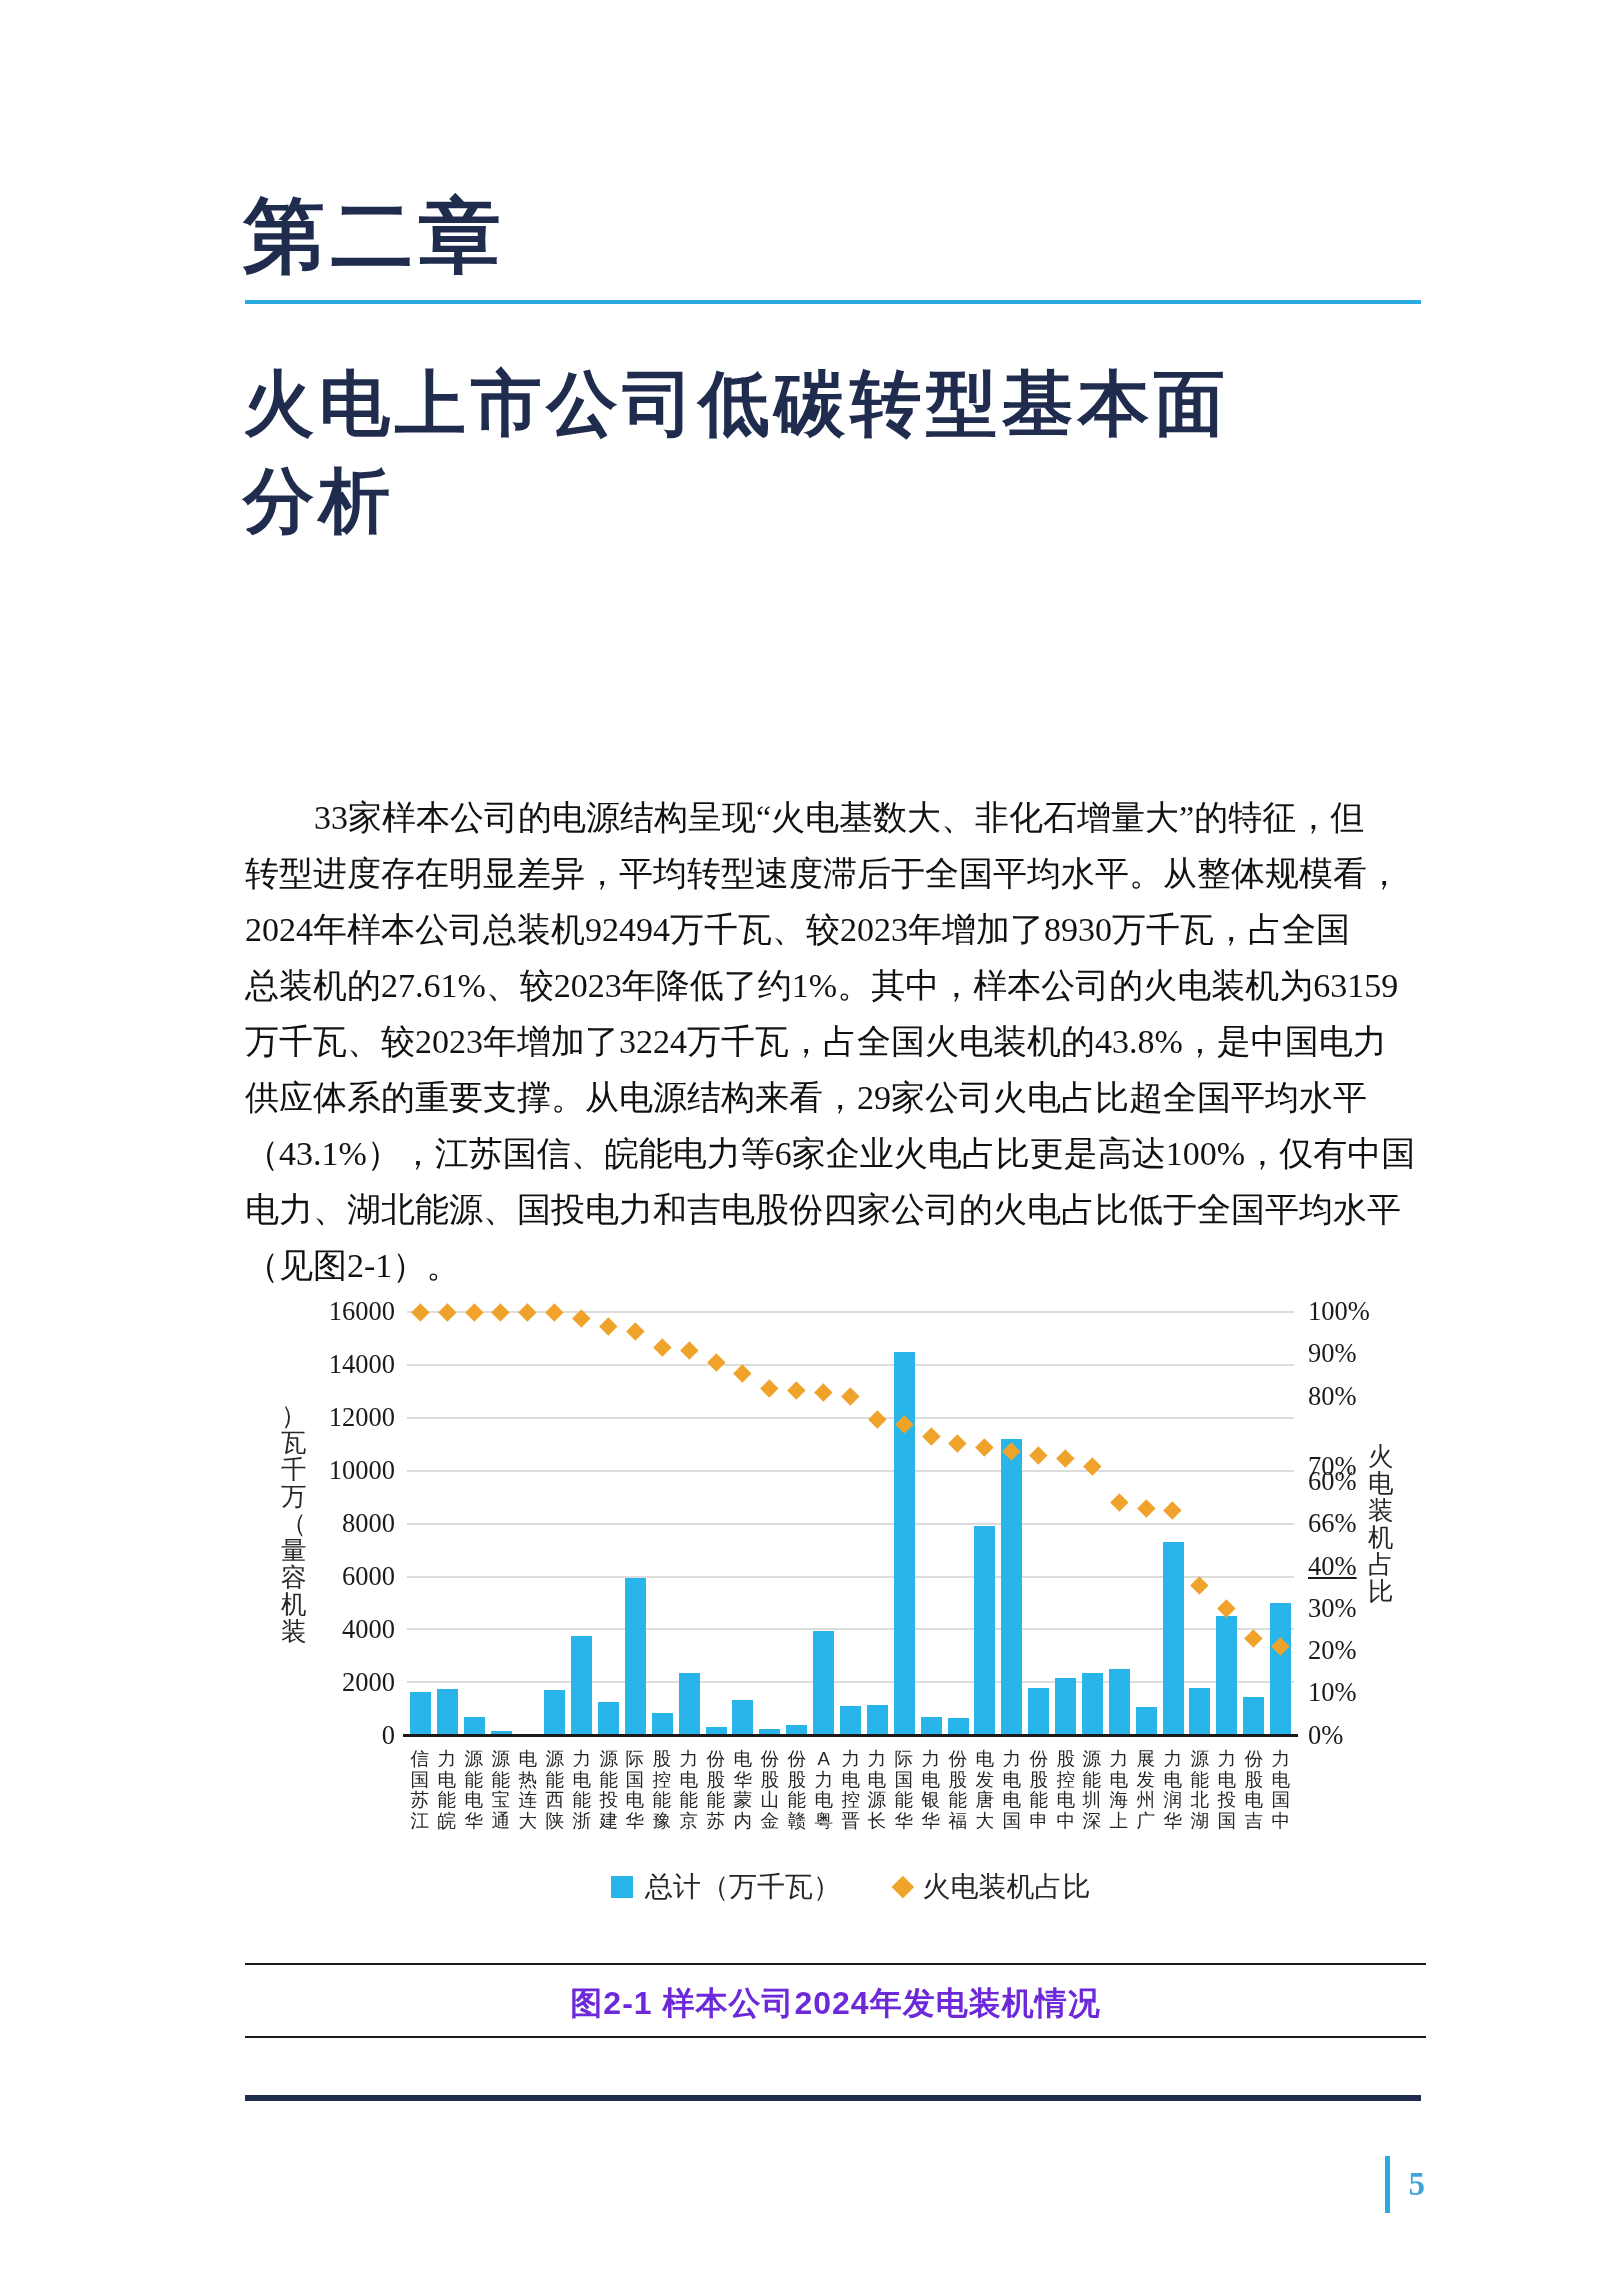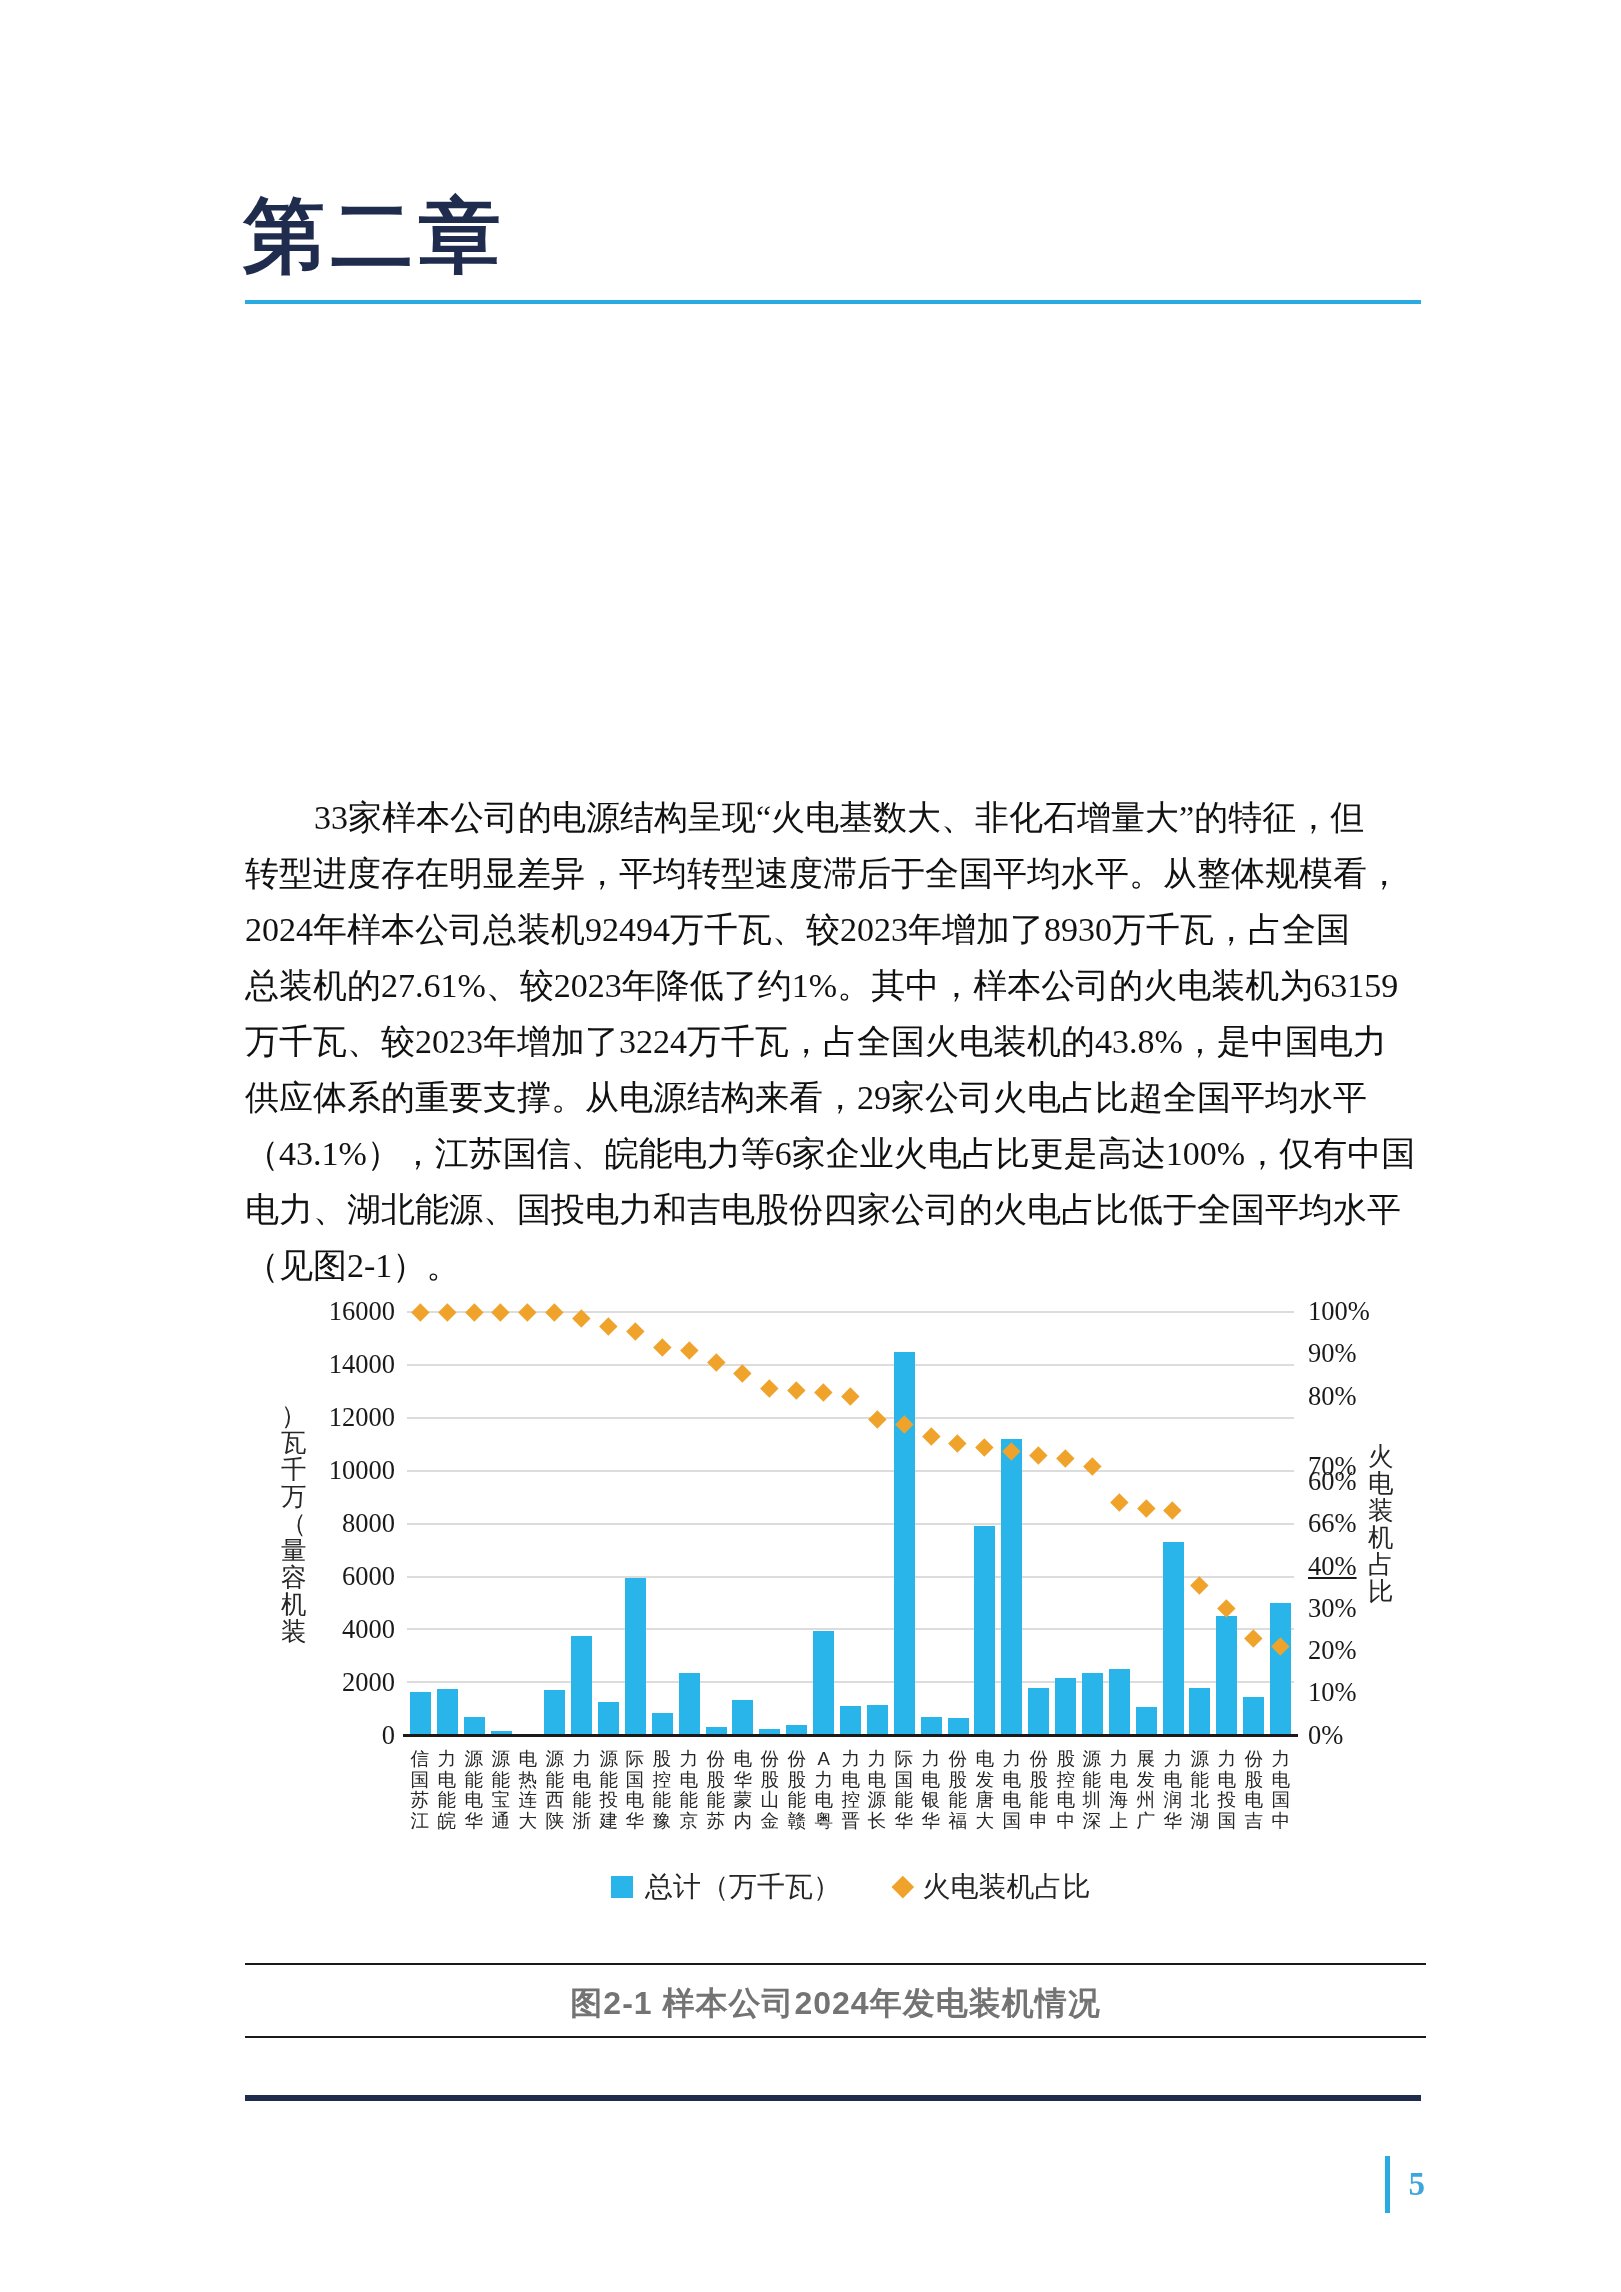--- a/index.html
+++ b/index.html
@@ -42,36 +42,38 @@
                 align-items:center;gap:54px;font-size:28px;color:#262626;}
   .legend-item{display:flex;align-items:center;gap:11.8px;}
   .legend-sq{width:22.5px;height:22.5px;background:#29b5ea;display:inline-block;}
   .legend-dia{width:15.7px;height:15.7px;background:#f0a32a;display:inline-block;transform:rotate(45deg);}
 
   
   .caption-rule{left:245px;height:2px;width:1181px;background:#1a1a1a;}
   .caption-rule.r1{top:1963px;}
   .caption-rule.r2{top:2036px;}
   .figure-caption{left:245px;top:1982px;width:1181px;text-align:center;font-size:32px;font-weight:700;
-                  color:#737373;letter-spacing:1px;}
+                  color:#6d28d9;letter-spacing:1px;}
 
   
   .footer-rule{left:245px;top:2095px;width:1176px;height:5.9px;background:#1f2c4d;}
   .page-footer{right:196px;top:2156px;display:flex;align-items:center;}
   .footer-text{font-size:33px;font-weight:700;color:#1f2c4d;letter-spacing:1px;}
   .footer-bar{width:4.9px;height:57px;background:#29abe2;margin:0 18.6px;}
   .page-number{font-family:"Liberation Serif","DejaVu Serif",serif;font-size:33px;font-weight:700;color:#3ea6dc;}
 </style>
 </head>
 <body>
 
 <div class="page">
 
   <div class="abs chapter-label">第二章</div>
   <div class="abs chapter-rule"></div>
+  <div class="abs chapter-title">火电上市公司低碳转型基本面
+分析</div>
 
 
   <div class="abs body-paragraph">33家样本公司的电源结构呈现“火电基数大、非化石增量大”的特征，但
 转型进度存在明显差异，平均转型速度滞后于全国平均水平。从整体规模看，
 2024年样本公司总装机92494万千瓦、较2023年增加了8930万千瓦，占全国
 总装机的27.61%、较2023年降低了约1%。其中，样本公司的火电装机为63159
 万千瓦、较2023年增加了3224万千瓦，占全国火电装机的43.8%，是中国电力
 供应体系的重要支撑。从电源结构来看，29家公司火电占比超全国平均水平
 （43.1%），江苏国信、皖能电力等6家企业火电占比更是高达100%，仅有中国
 电力、湖北能源、国投电力和吉电股份四家公司的火电占比低于全国平均水平

